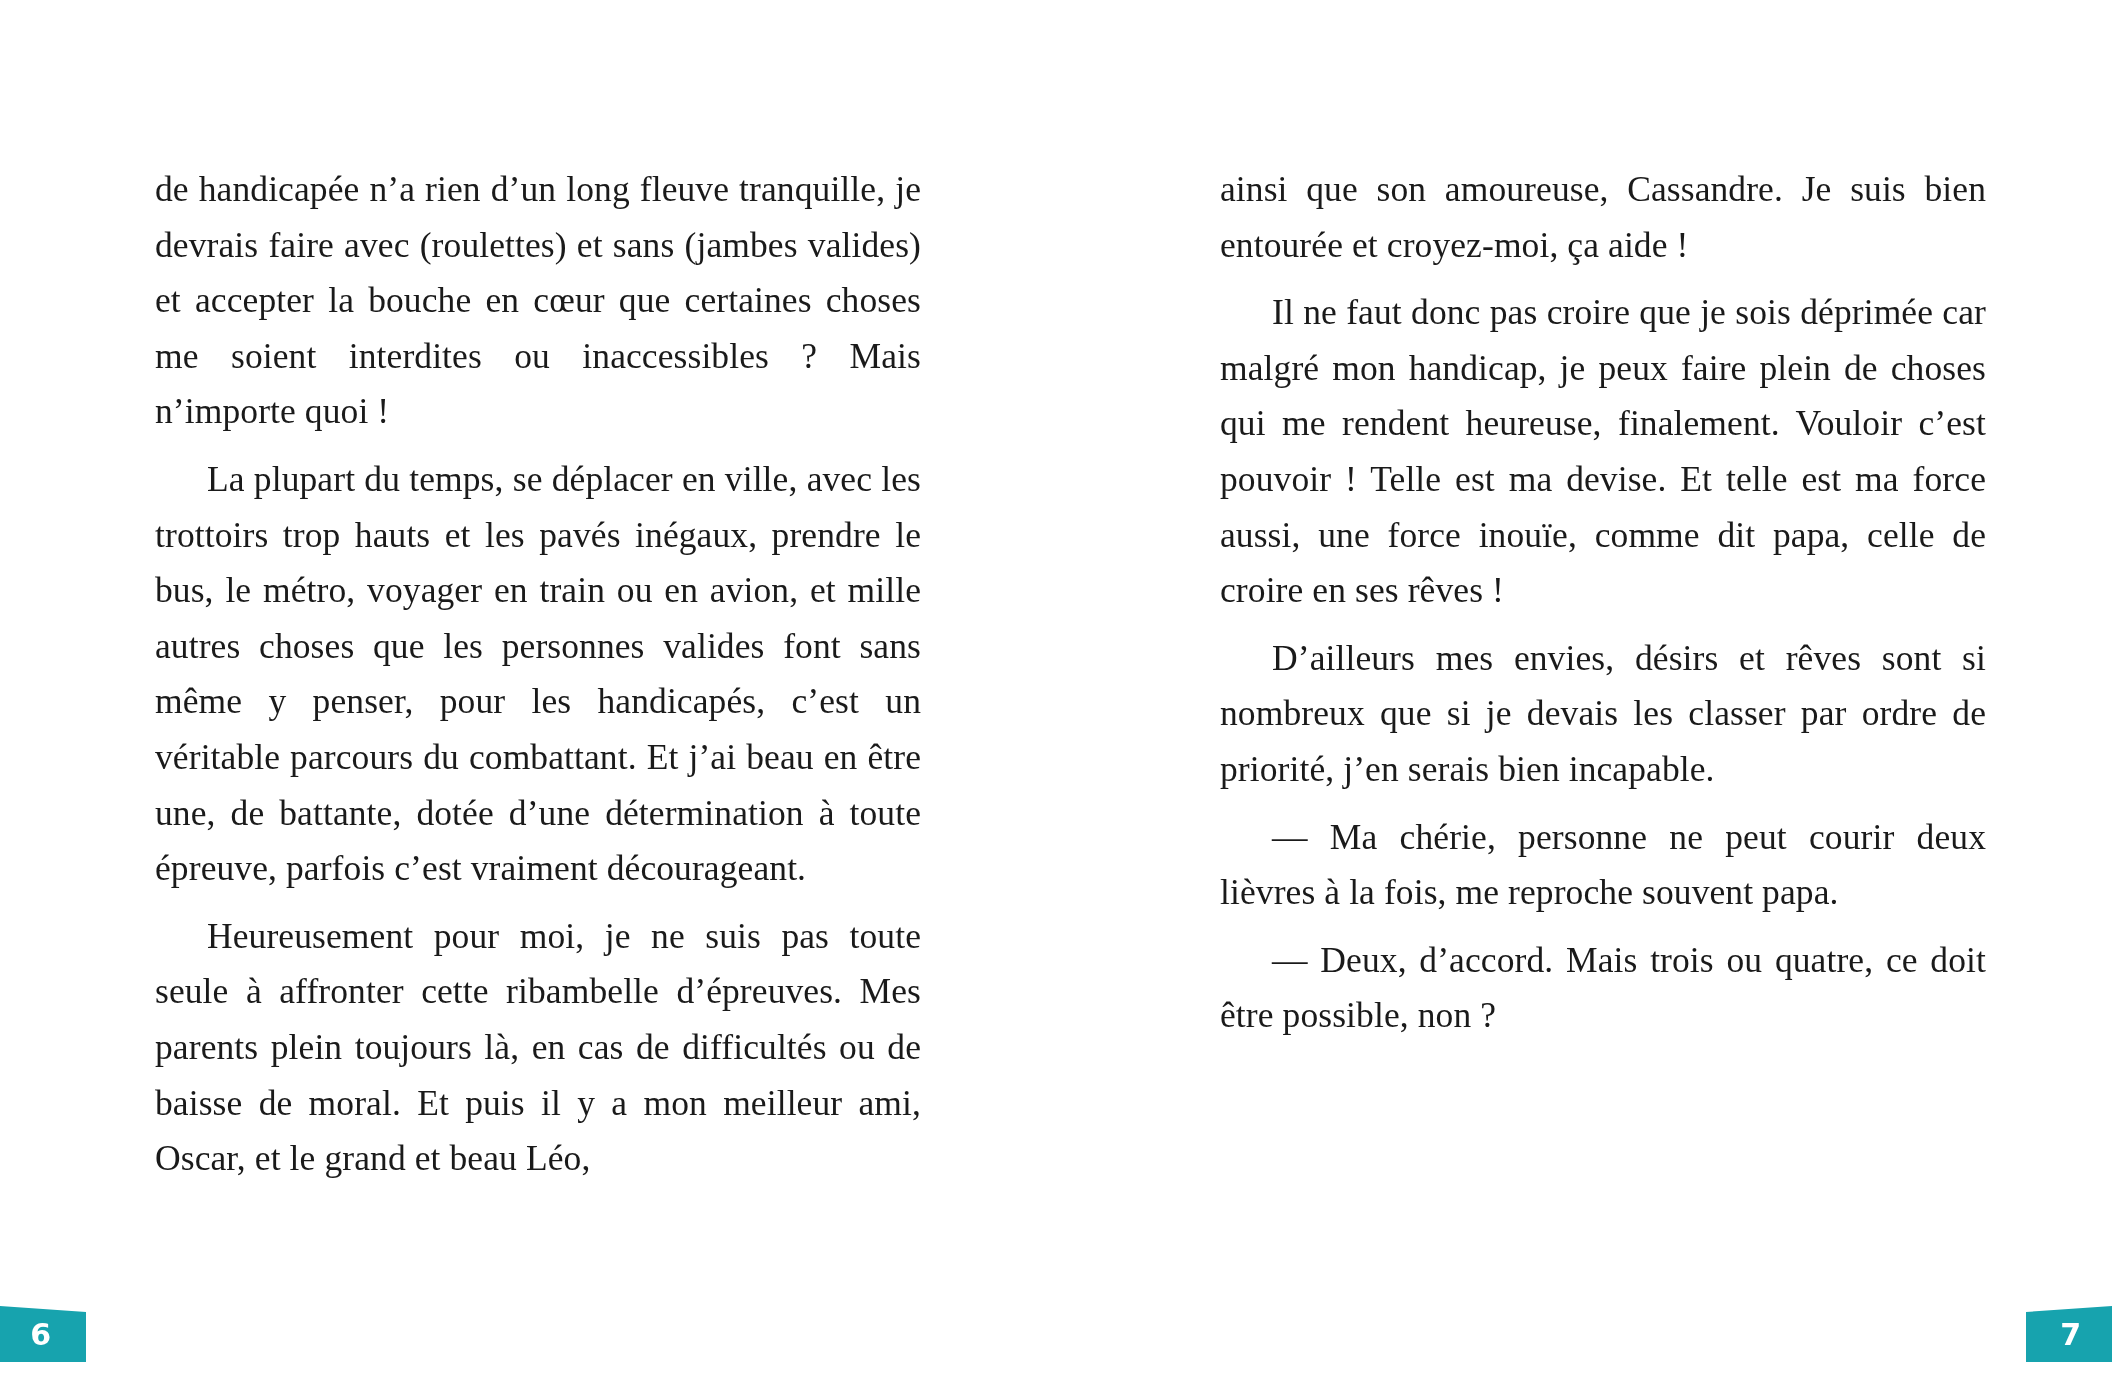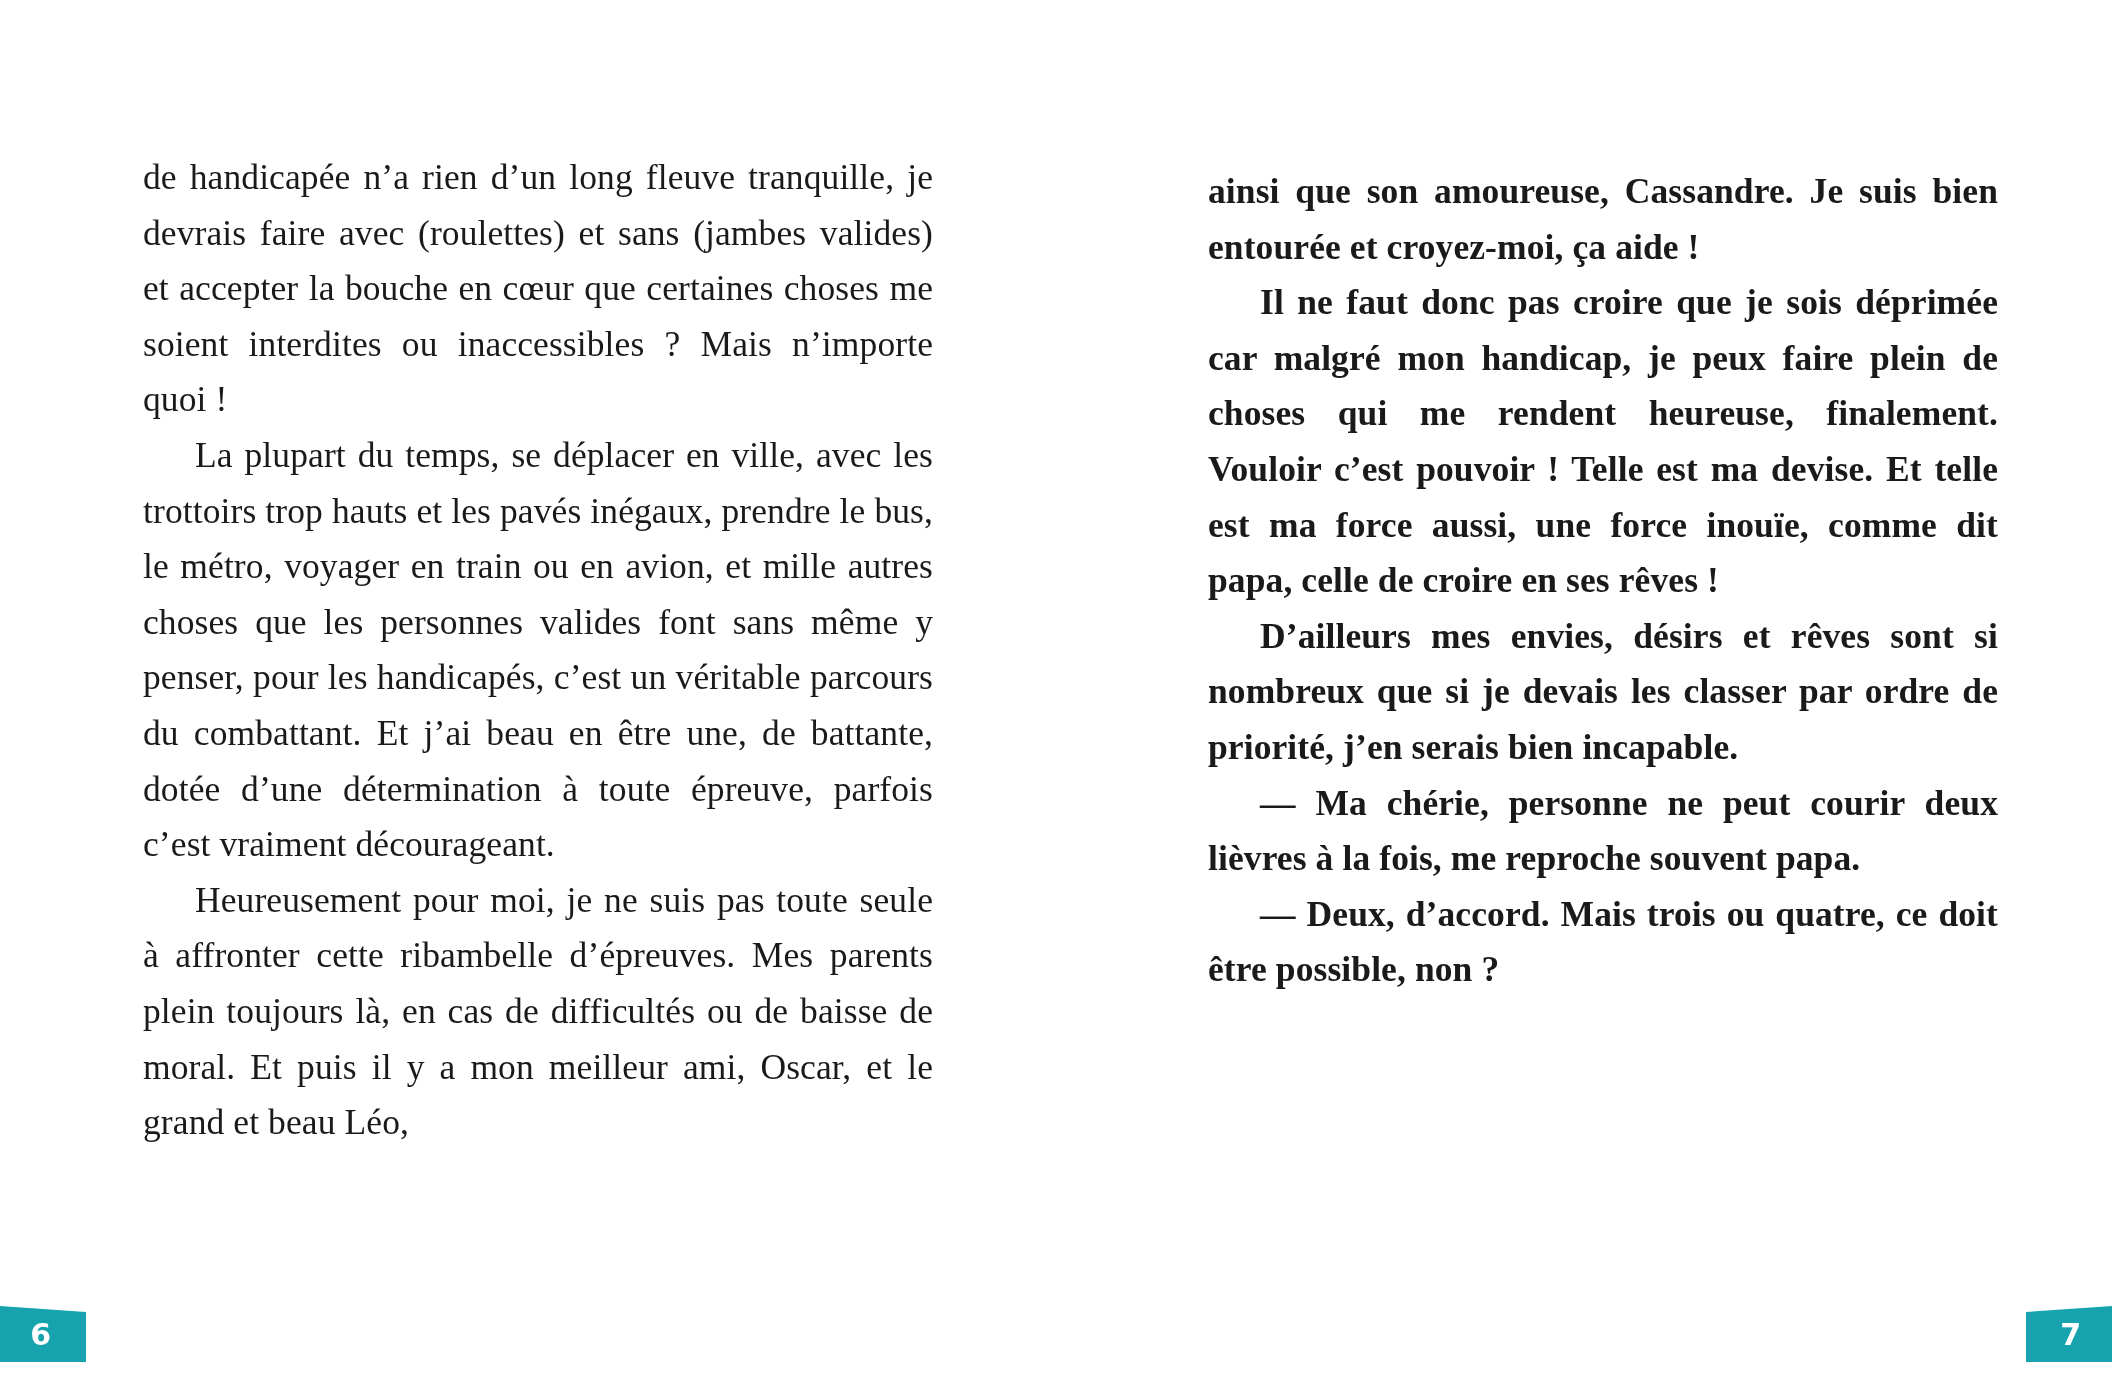--- a/index.html
+++ b/index.html
@@ -32,26 +32,25 @@
   }
   .page-left .text-column {
     position: absolute;
     left: 143px;
     top: 150px;
     width: 790px;
   }
   .page-right .text-column {
     position: absolute;
     left: 152px;
-    top: 164px;
+    top: 150px;
     width: 790px;
-    font-weight: bold;
   }
   .text-column p {
-    margin: 0;
+    margin: 12px;
     font-size: 35.5px;
     line-height: 55.6px;
     text-align: justify;
     text-justify: inter-word;
     hyphens: manual;
     letter-spacing: 0.1px;
   }
   .text-column p.indent {
     text-indent: 52px;
   }

